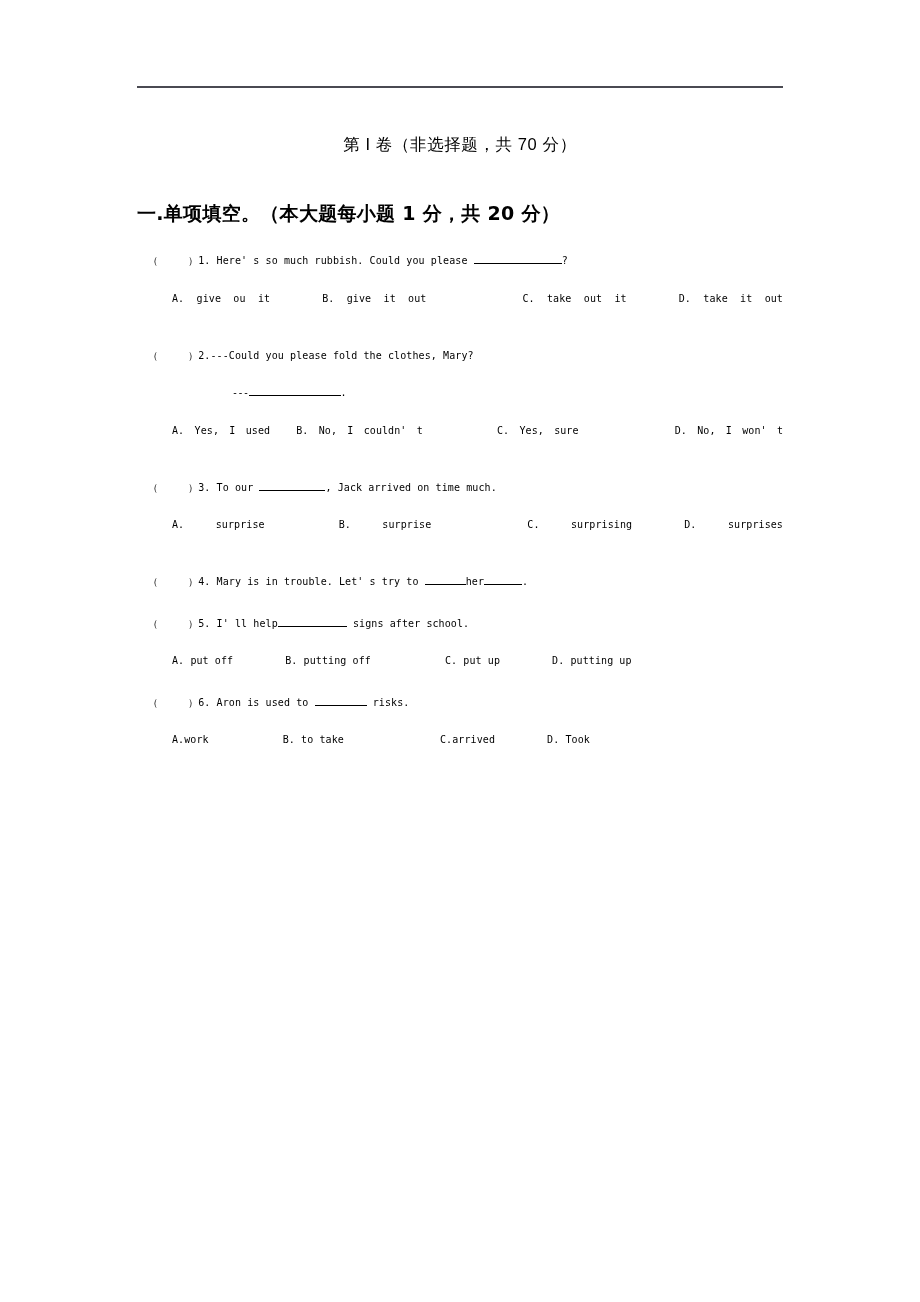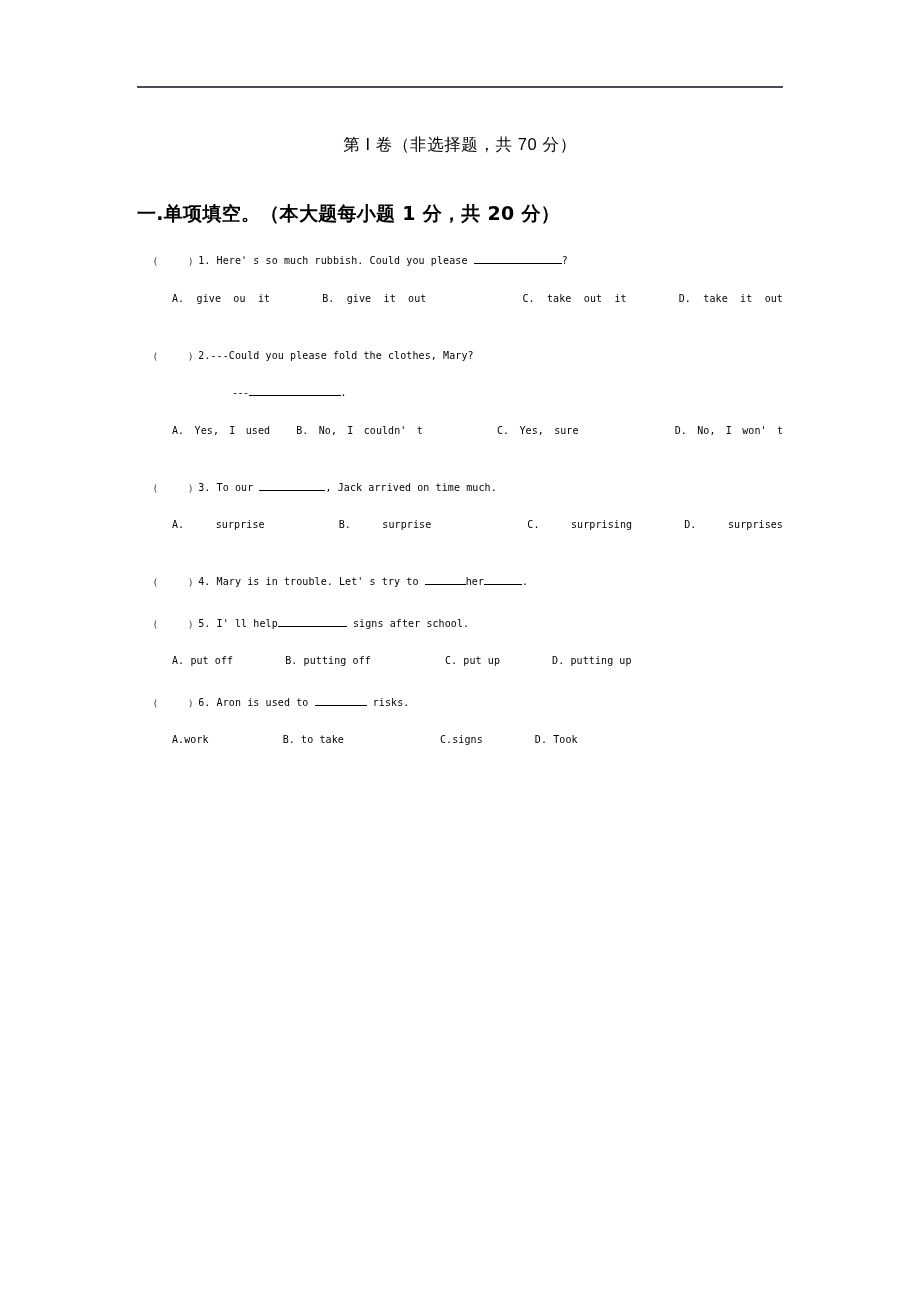--- a/index.html
+++ b/index.html
@@ -146,17 +146,17 @@
       <div class="q-stem"><span>（</span><span class="gap-paren"></span><span>）</span><span>4.</span> <span>Mary is in trouble. Let' s try to </span><span class="blank blank-w4"></span><span>her</span><span class="blank blank-w5"></span><span>.</span></div>
     </div>
 
     <div class="q-block">
       <div class="q-stem"><span>（</span><span class="gap-paren"></span><span>）</span><span>5.</span> <span>I' ll help</span><span class="blank blank-w6"></span><span> signs after school.</span></div>
       <div class="q-options"><span>A.</span> <span>put off</span><span class="opt-sp-md"></span><span>B.</span> <span>putting off</span><span class="opt-sp-lg"></span><span>C.</span> <span>put up</span><span class="opt-sp-md"></span><span>D.</span> <span>putting up</span></div>
     </div>
 
     <div class="q-block">
       <div class="q-stem"><span>（</span><span class="gap-paren"></span><span>）</span><span>6.</span> <span>Aron is used to </span><span class="blank blank-w7"></span><span> risks.</span></div>
-      <div class="q-options"><span>A.</span><span>work</span><span class="opt-sp-lg"></span><span>B.</span> <span>to take</span><span class="opt-sp-xl"></span><span>C.</span><span>signs</span><span class="opt-sp-md"></span><span>D.</span> <span>Took</span></div>
+      <div class="q-options"><span>A.</span><span>work</span><span class="opt-sp-lg"></span><span>B.</span> <span>to take</span><span class="opt-sp-xl"></span><span>C.</span><span>arrived</span><span class="opt-sp-md"></span><span>D.</span> <span>Took</span></div>
     </div>
 
   </div>
 </div>
 
 </body></html>

